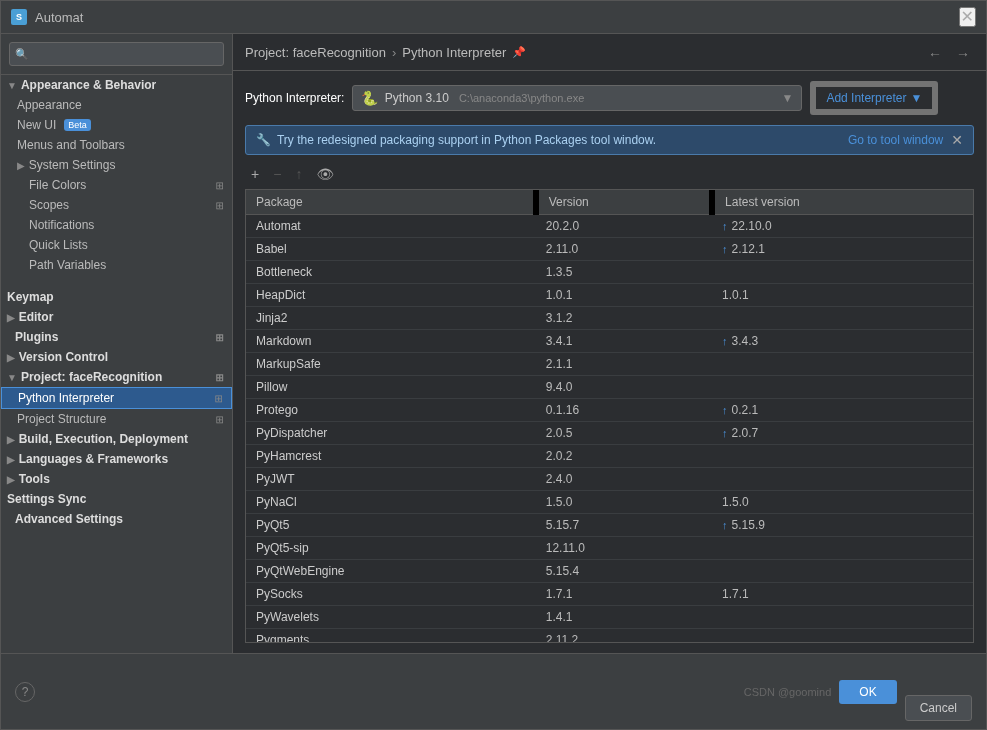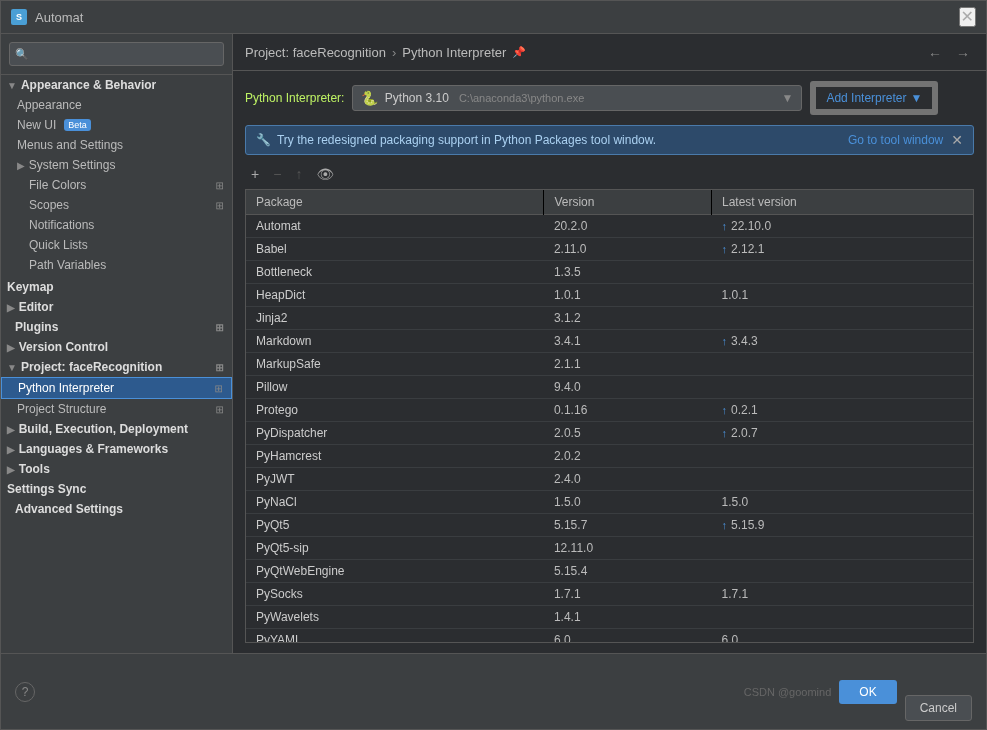--- a/index.html
+++ b/index.html
@@ -175,21 +175,21 @@
       flex-direction: column;
       overflow: hidden;
     }
     .interpreter-row {
       display: flex;
       align-items: center;
       gap: 8px;
       margin-bottom: 10px;
       flex-shrink: 0;
     }
-    .interpreter-label { color: #bef264; font-size: 12px; }
+    .interpreter-label { color: #ffffff; font-size: 12px; }
     .interpreter-select {
       flex: 1;
       background: #4a4e52;
       border: 1px solid #666;
       border-radius: 3px;
       padding: 4px 8px;
       color: #ccc;
       font-size: 12px;
       cursor: pointer;
       display: flex;
@@ -279,21 +279,21 @@
       background: #3c3f41;
       border-bottom: 1px solid #555;
       position: sticky;
       top: 0;
     }
     th {
       padding: 5px 10px;
       text-align: left;
       color: #bbb;
       font-weight: normal;
-      border-right: 1px solid #000000;
+      border-right: 6px solid #000000;
       cursor: pointer;
       user-select: none;
     }
     th:last-child { border-right: none; }
     tbody tr { border-bottom: 1px solid #3a3d40; }
     td {
       padding: 4px 10px;
       color: #bbb;
     }
     td:first-child { color: #ccc; }
@@ -380,21 +380,21 @@
         <span>Appearance &amp; Behavior</span>
       </div>
       <div class="tree-item level1">
         <span>Appearance</span>
       </div>
       <div class="tree-item level1">
         <span>New UI</span>
         <span class="badge">Beta</span>
       </div>
       <div class="tree-item level1">
-        <span>Menus and Settings</span>
+        <span>Menus and Toolbars</span>
       </div>
       <div class="tree-item level1">
         <span class="arrow">▶</span>
         <span>System Settings</span>
       </div>
       <div class="tree-item level2">
         <span>File Colors</span>
         <span class="settings-icon">⊞</span>
       </div>
       <div class="tree-item level2">
@@ -403,21 +403,21 @@
       </div>
       <div class="tree-item level2">
         <span>Notifications</span>
       </div>
       <div class="tree-item level2">
         <span>Quick Lists</span>
       </div>
       <div class="tree-item level2">
         <span>Path Variables</span>
       </div>
-      <div class="tree-item header" style="padding-left:6px;margin-top:2px;">
+      <div class="tree-item header" style="padding-left:6px;margin-top:12px;">
         <span>Keymap</span>
       </div>
       <div class="tree-item header" style="padding-left:6px;">
         <span class="arrow">▶</span>
         <span>Editor</span>
       </div>
       <div class="tree-item header" style="padding-left:14px;">
         <span>Plugins</span>
         <span class="settings-icon">⊞</span>
       </div>
@@ -600,25 +600,20 @@
                   <td>PySocks</td>
                   <td>1.7.1</td>
                   <td>1.7.1</td>
                 </tr>
                 <tr>
                   <td>PyWavelets</td>
                   <td>1.4.1</td>
                   <td></td>
                 </tr>
                 <tr>
-                  <td>PyYAML</td>
-                  <td>6.0</td>
-                  <td>6.0</td>
-                </tr>
-                <tr>
                   <td>Pygments</td>
                   <td>2.11.2</td>
                   <td></td>
                 </tr>
               </tbody>
           </table>
         </div>
       </div>
     </div>
   </div>

